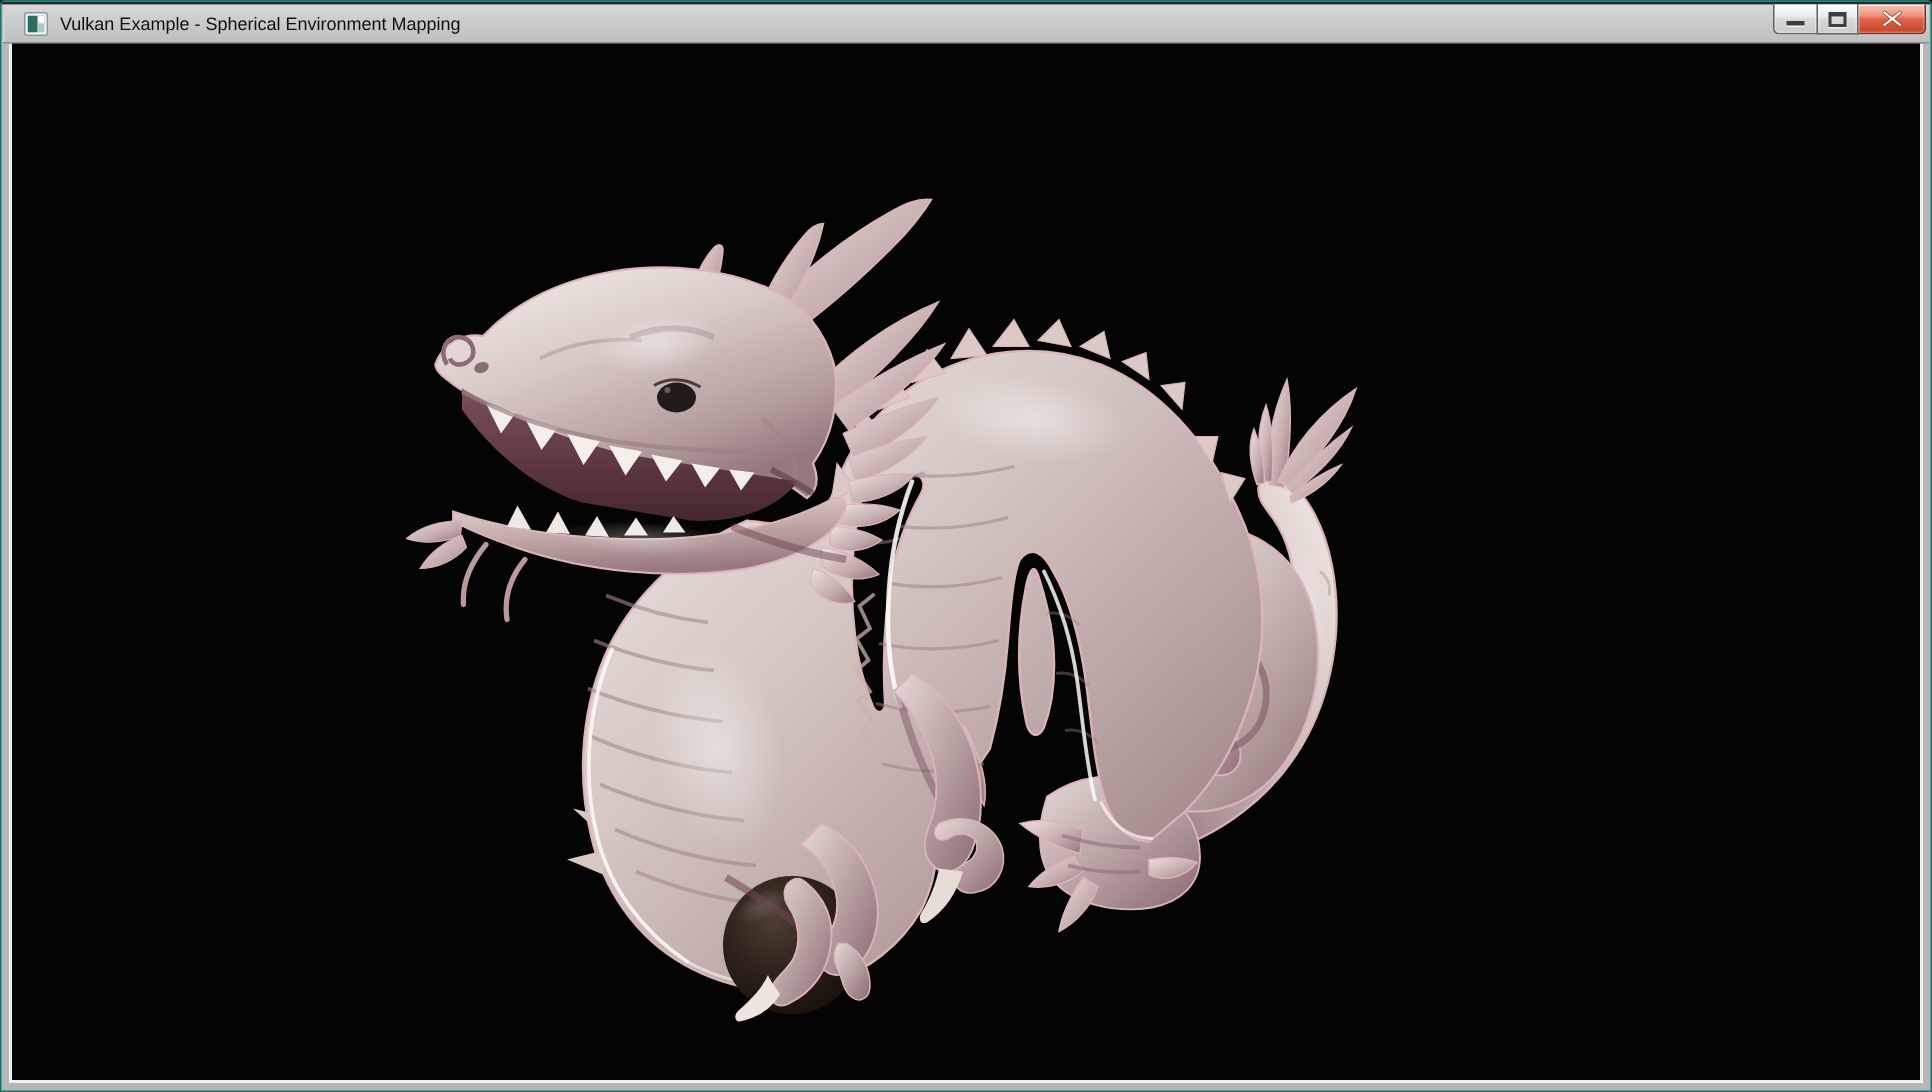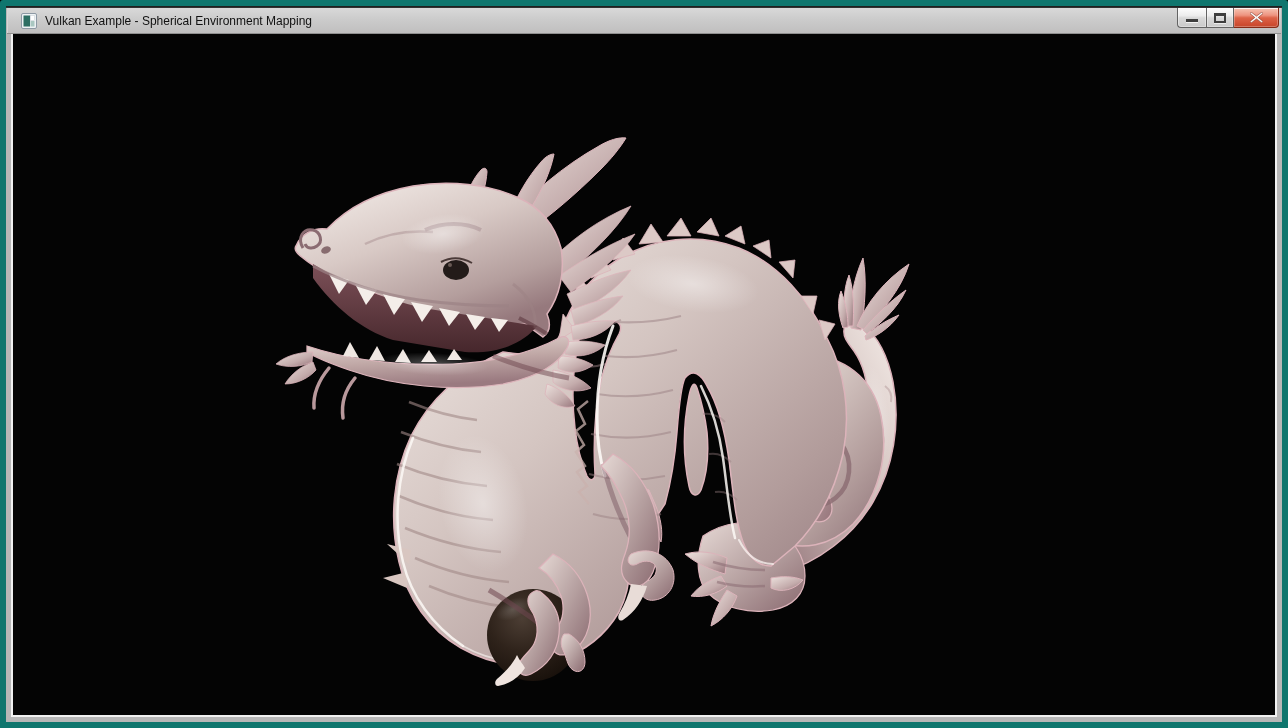--- a/index.html
+++ b/index.html
@@ -1,19 +1,19 @@
 <!DOCTYPE html>
 <html><head>
 <meta charset="utf-8">
 <style>
   html,body{margin:0;padding:0;background:#000;}
   *{box-sizing:border-box;}
   .window{
     position:relative;width:1288px;height:728px;
-    background:#b7b7b7;border:6px solid #0f766e;
+    background:#b7b7b7;border:1px solid #0f766e;
     font-family:"Liberation Sans","DejaVu Sans",sans-serif;
     overflow:hidden;border-radius:3px 3px 0 0;
   }
   .titlebar{
     position:absolute;left:1px;top:1px;right:1px;height:27px;
     background:linear-gradient(#dadada,#cccccc 45%,#c0bfbf);
     border-bottom:1px solid #8f8f8f;
     box-shadow:inset 0 1px 0 #ececec, inset 1px 0 0 #d6d6d6;
   }
   .titlebar::before{

